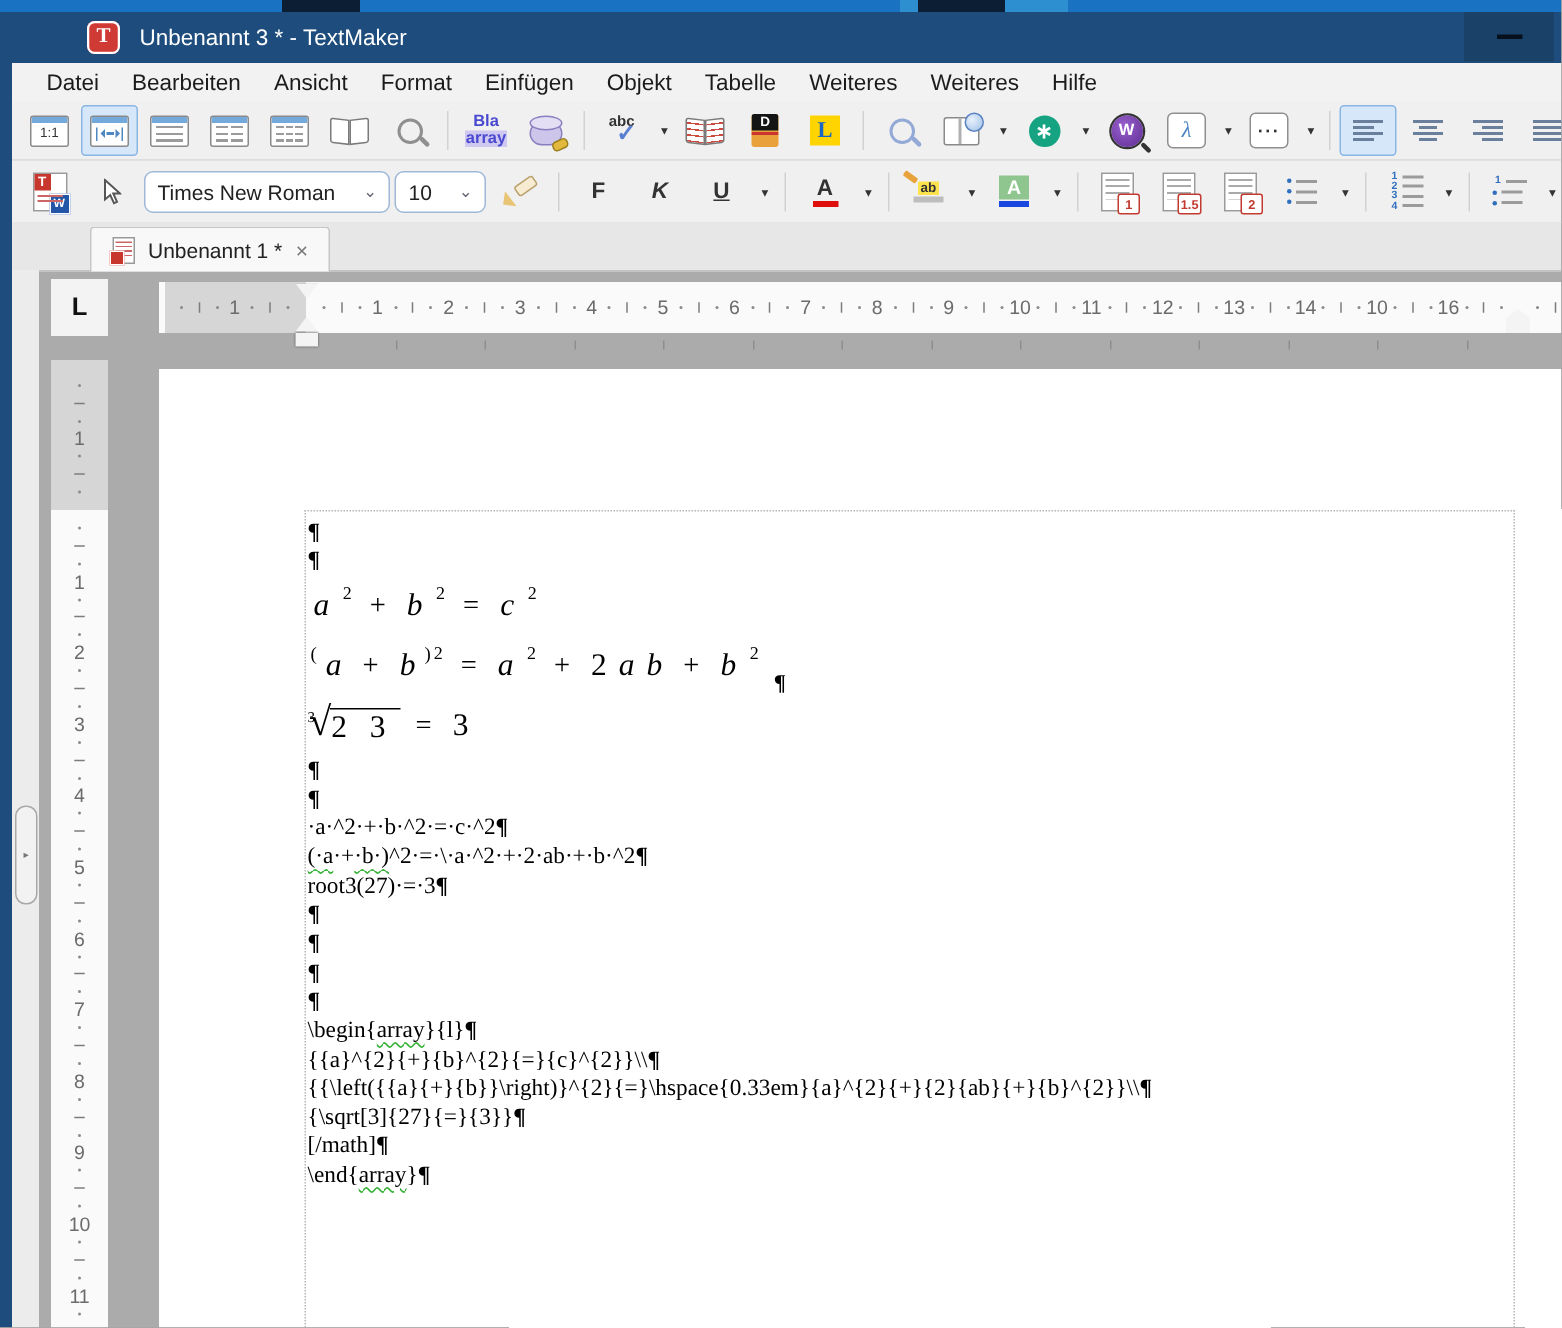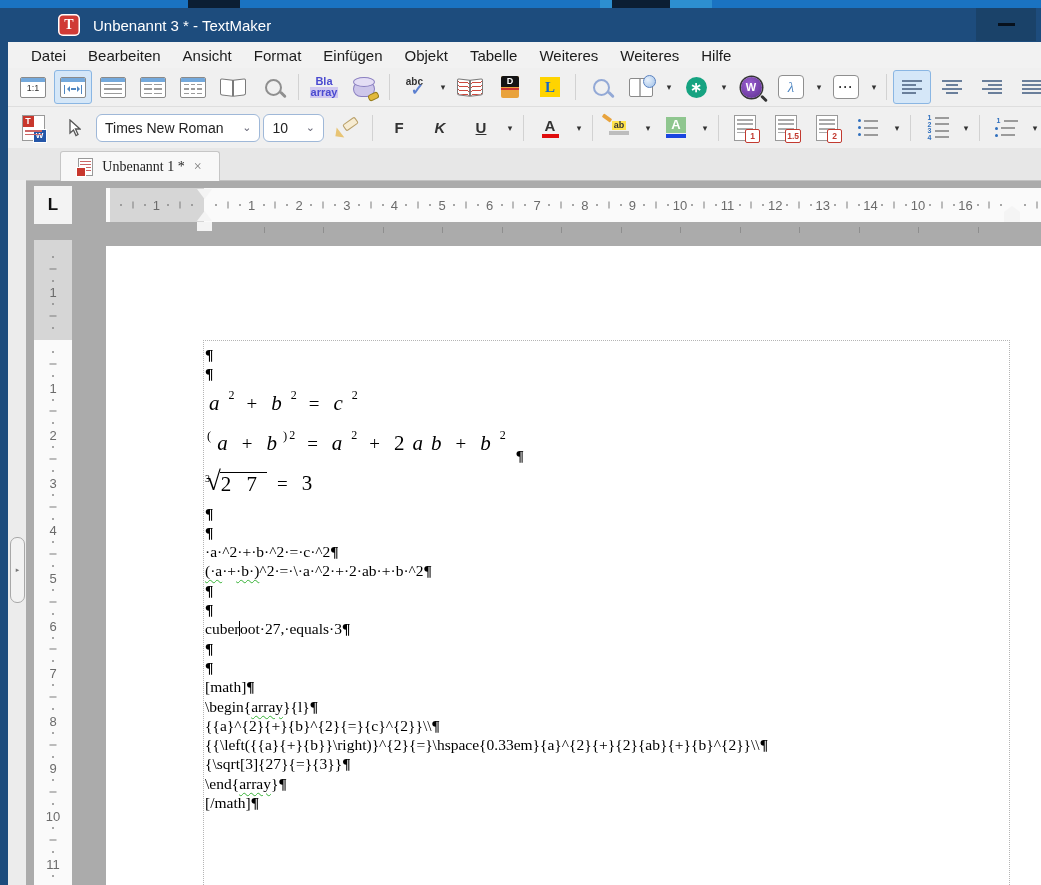--- a/index.html
+++ b/index.html
@@ -148,21 +148,21 @@
   .ic-list .row{display:flex;align-items:center;gap:3px;}
   .ic-list .b{width:3.5px;height:3.5px;background:#2f6fbd;border-radius:50%;}
   .ic-list .n{width:6px;font-size:7px;color:#2f6fbd;font-weight:bold;line-height:5px;text-align:right;}
   .ic-list .l{width:14px;height:2px;background:#9b9b9b;}
 
   
   #tabbar{position:absolute;left:8px;top:148px;right:0;height:32px;background:#e7e7e7;
         border-bottom:1px solid #c2c2c2;}
   .tab{position:absolute;left:52px;top:3px;height:29px;width:158px;background:#f8f8f8;
         border:1px solid #c6c6c6;border-bottom:none;border-radius:3px 3px 0 0;display:flex;
-        align-items:center;justify-content:center;gap:9px;font-size:14px;color:#222;font-family:Liberation Serif, serif;}
+        align-items:center;justify-content:center;gap:9px;font-size:14px;color:#222;}
   .ic-tabdoc{width:13px;height:16px;background:#fff;border:1px solid #999;position:relative;}
   .ic-tabdoc::before{content:"";position:absolute;left:1px;right:1px;top:2px;height:10px;
         background:repeating-linear-gradient(to bottom,#c66 0 1px,transparent 1px 3px);}
   .ic-tabdoc::after{content:"";position:absolute;left:-3px;bottom:-2px;width:8px;height:8px;
         background:#c8372d;border:1px solid #fff;}
   .tabx{color:#777;font-size:14px;}
 
   
   #gutter{position:absolute;left:8px;top:180px;width:18px;bottom:0;background:#ececec;}
   #handle{position:absolute;left:10px;top:537px;width:13px;height:64px;background:#f2f2f2;
@@ -676,33 +676,32 @@
 
   <div id="page">
     <i class="dot-top"></i>
     <i class="dot-left"></i>
     <i class="dot-right"></i>
     <div id="content">
         <div class="ln"><span class="mark">¶</span></div>
         <div class="ln"><span class="mark">¶</span></div>
         <div class="ln math"><span class="mv">a</span><span class="msup">2</span><span class="mo">+</span><span class="mv">b</span><span class="msup">2</span><span class="mo">=</span><span class="mv">c</span><span class="msup">2</span></div>
         <div class="ln math"><span class="mp">(</span><span class="mv">a</span><span class="mo">+</span><span class="mv">b</span><span class="mp">)</span><span class="msup tight">2</span><span class="mo">=</span><span class="mv">a</span><span class="msup">2</span><span class="mo">+</span><span class="mn">2</span><span class="mv">a</span><span class="mv">b</span><span class="mo">+</span><span class="mv">b</span><span class="msup">2</span><span class="mpil">¶</span></div>
-        <div class="ln math"><span class="msqrt"><span class="idx">3</span><span class="radsign">√</span><span class="rc">2 7</span></span><span class="mo">=</span><span class="mn">3</span></div>
+        <div class="ln math"><span class="msqrt"><span class="idx">3</span><span class="radsign">√</span><span class="rc">2 3</span></span><span class="mo">=</span><span class="mn">3</span></div>
         <div class="ln"><span class="mark">¶</span></div>
         <div class="ln"><span class="mark">¶</span></div>
         <div class="ln"><span>·a·^2·+·b·^2·=·c·^2</span><span class="mark">¶</span></div>
         <div class="ln"><span class="wavy">(·a</span><span>·+</span><span class="wavy">·b·)</span><span>^2·=·\·a·^2·+·2·ab·+·b·^2</span><span class="mark">¶</span></div>
+        <div class="ln"><span>root3(27)·=·3</span><span class="mark">¶</span></div>
         <div class="ln"><span class="mark">¶</span></div>
         <div class="ln"><span class="mark">¶</span></div>
-        <div class="ln"><span>cuber</span><span class="caret"></span><span>oot·27,·equals·3</span><span class="mark">¶</span></div>
         <div class="ln"><span class="mark">¶</span></div>
         <div class="ln"><span class="mark">¶</span></div>
-        <div class="ln"><span>[math]</span><span class="mark">¶</span></div>
         <div class="ln"><span>\begin{</span><span class="wavy">array</span><span>}{l}</span><span class="mark">¶</span></div>
         <div class="ln"><span>{{a}^{2}{+}{b}^{2}{=}{c}^{2}}\\</span><span class="mark">¶</span></div>
         <div class="ln"><span>{{\left({{a}{+}{b}}\right)}^{2}{=}\hspace{0.33em}{a}^{2}{+}{2}{ab}{+}{b}^{2}}\\</span><span class="mark">¶</span></div>
         <div class="ln"><span>{\sqrt[3]{27}{=}{3}}</span><span class="mark">¶</span></div>
+        <div class="ln"><span>[/math]</span><span class="mark">¶</span></div>
         <div class="ln"><span>\end{</span><span class="wavy">array</span><span>}</span><span class="mark">¶</span></div>
-        <div class="ln"><span>[/math]</span><span class="mark">¶</span></div>
       </div>
   </div>
 
 </div>
 
 </body></html>

